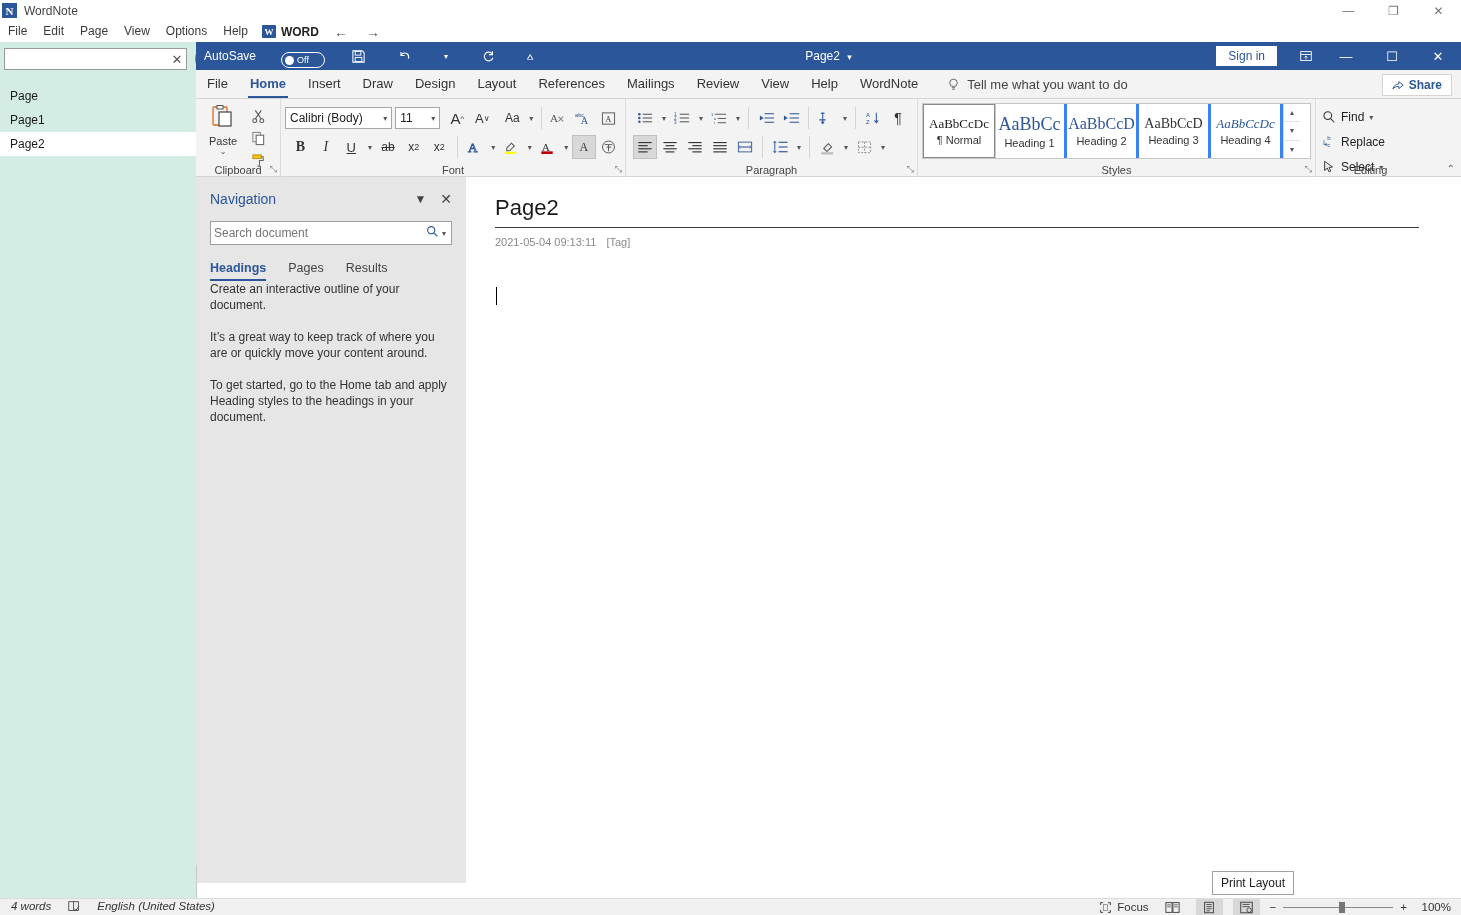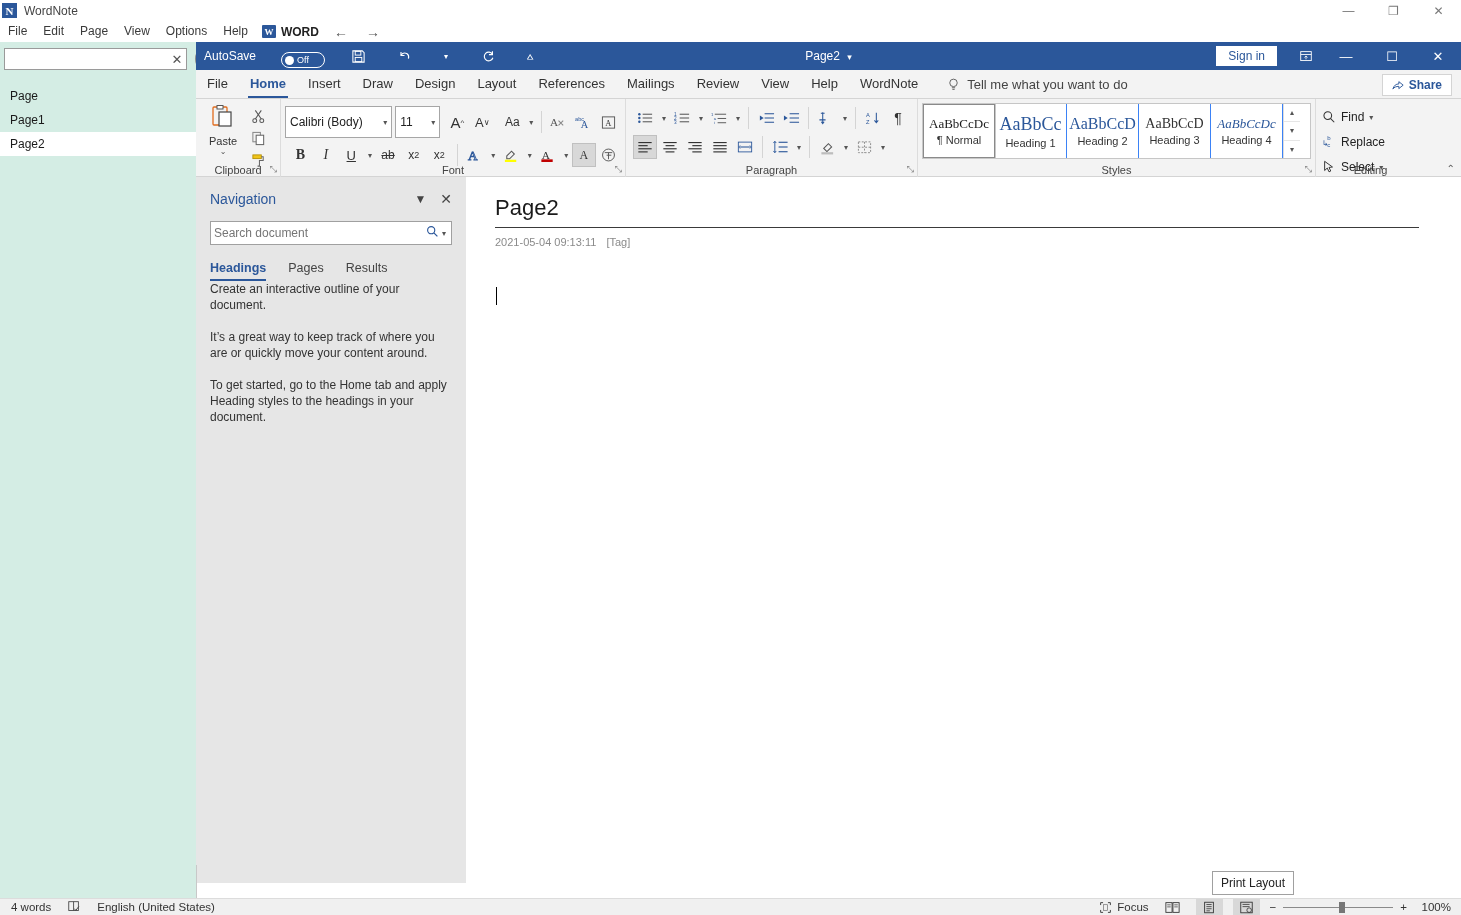--- a/index.html
+++ b/index.html
@@ -160,34 +160,34 @@
   .paste-btn {
     width: 46px; display: flex; flex-direction: column; align-items: center;
     font-size: 11px; color: #333;
   }
   .paste-ico { font-size: 22px; line-height: 24px; color: #333; }
   .clip-side { display: flex; flex-direction: column; gap: 2px; padding-top: 2px; }
   .clip-side .ricon { height: 20px; }
 
   
   .fontbox {
-    height: 32px; border: 1px solid #a6a6a6; background: #fff;
+    height: 22px; border: 1px solid #a6a6a6; background: #fff;
     display: flex; align-items: center; font-size: 12px; color: #222; padding-left: 4px;
   }
   .fontbox .fcaret { margin-left: auto; padding: 0 4px; font-size: 8px; color: #555; }
   .fontname { width: 110px; }
   .fontsize { width: 46px; margin-left: 2px; }
 
   
   .stylegal {
     display: flex; border: 1px solid #c6c6c6; background: #fff; height: 56px; margin-top: 2px;
   }
   .style-item {
     width: 72px; display: flex; flex-direction: column; align-items: center;
-    justify-content: center; gap: 2px; border-right: 1px solid #3b82f6;
+    justify-content: center; gap: 2px; border-right: 3px solid #3b82f6;
   }
   .style-item:last-child { border-right: 0; }
   .style-item.sel { border: 1px solid #8a8a8a; outline: 1px solid #c8c8c8; }
   .style-prev { font-size: 15px; color: #2b579a; font-family: "Liberation Serif", serif; }
   .style-prev.normal { color: #1a1a1a; font-size: 13px; }
   .style-prev.i { font-style: italic; }
   .style-name { font-size: 11px; color: #333; }
   .style-scroll {
     width: 17px; display: flex; flex-direction: column; border-left: 1px solid #ddd;
   }
@@ -241,21 +241,21 @@
   .doc-caret {
     width: 1px; height: 18px; background: #000; margin-top: 39px; margin-left: 1px;
   }
 
   
   .statusbar {
     position: absolute; left: 0; bottom: 0; width: 1461px; height: 17px;
     background: #f0f0f0; display: flex; align-items: center;
     font-size: 11.5px; color: #333; border-top: 1px solid #dcdcdc;
   }
-  .sb-left { display: flex; align-items: center; gap: 16px; padding-left: 11px; }
+  .sb-left { display: flex; gap: 16px; padding-left: 11px; font-style: italic; }
   .sb-right { margin-left: auto; display: flex; align-items: center; padding-right: 10px; gap: 10px; }
   .focus-item { display: flex; align-items: center; gap: 5px; }
   .viewbtn {
     width: 27px; height: 17px; display: flex; align-items: center; justify-content: center;
     font-size: 12px; color: #333;
   }
   .viewbtn.active { background: #d8d8d8; }
   .zoomslider { display: flex; align-items: center; gap: 7px; }
   .ztrack { width: 110px; height: 1px; background: #8a8a8a; position: relative; }
   .zknob { position: absolute; left: 56px; top: -5px; width: 6px; height: 11px; background: #767676; }

